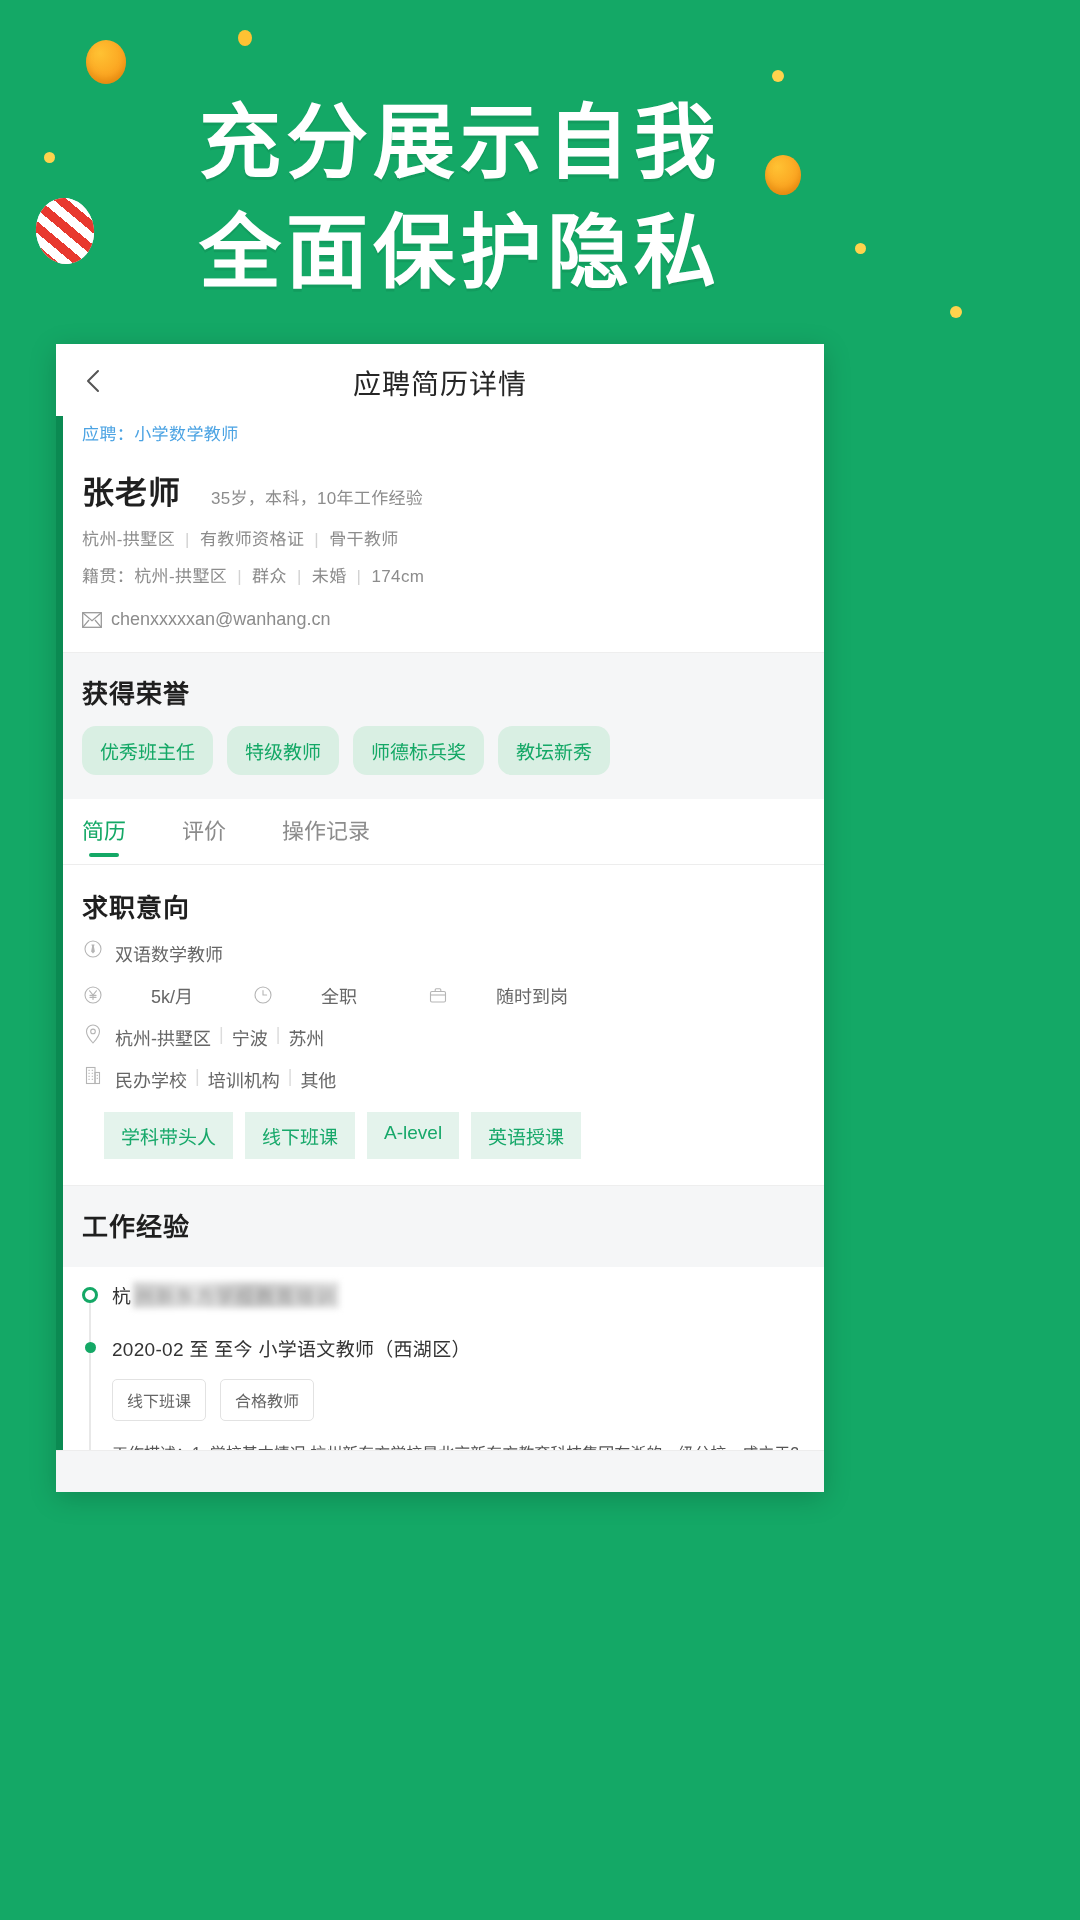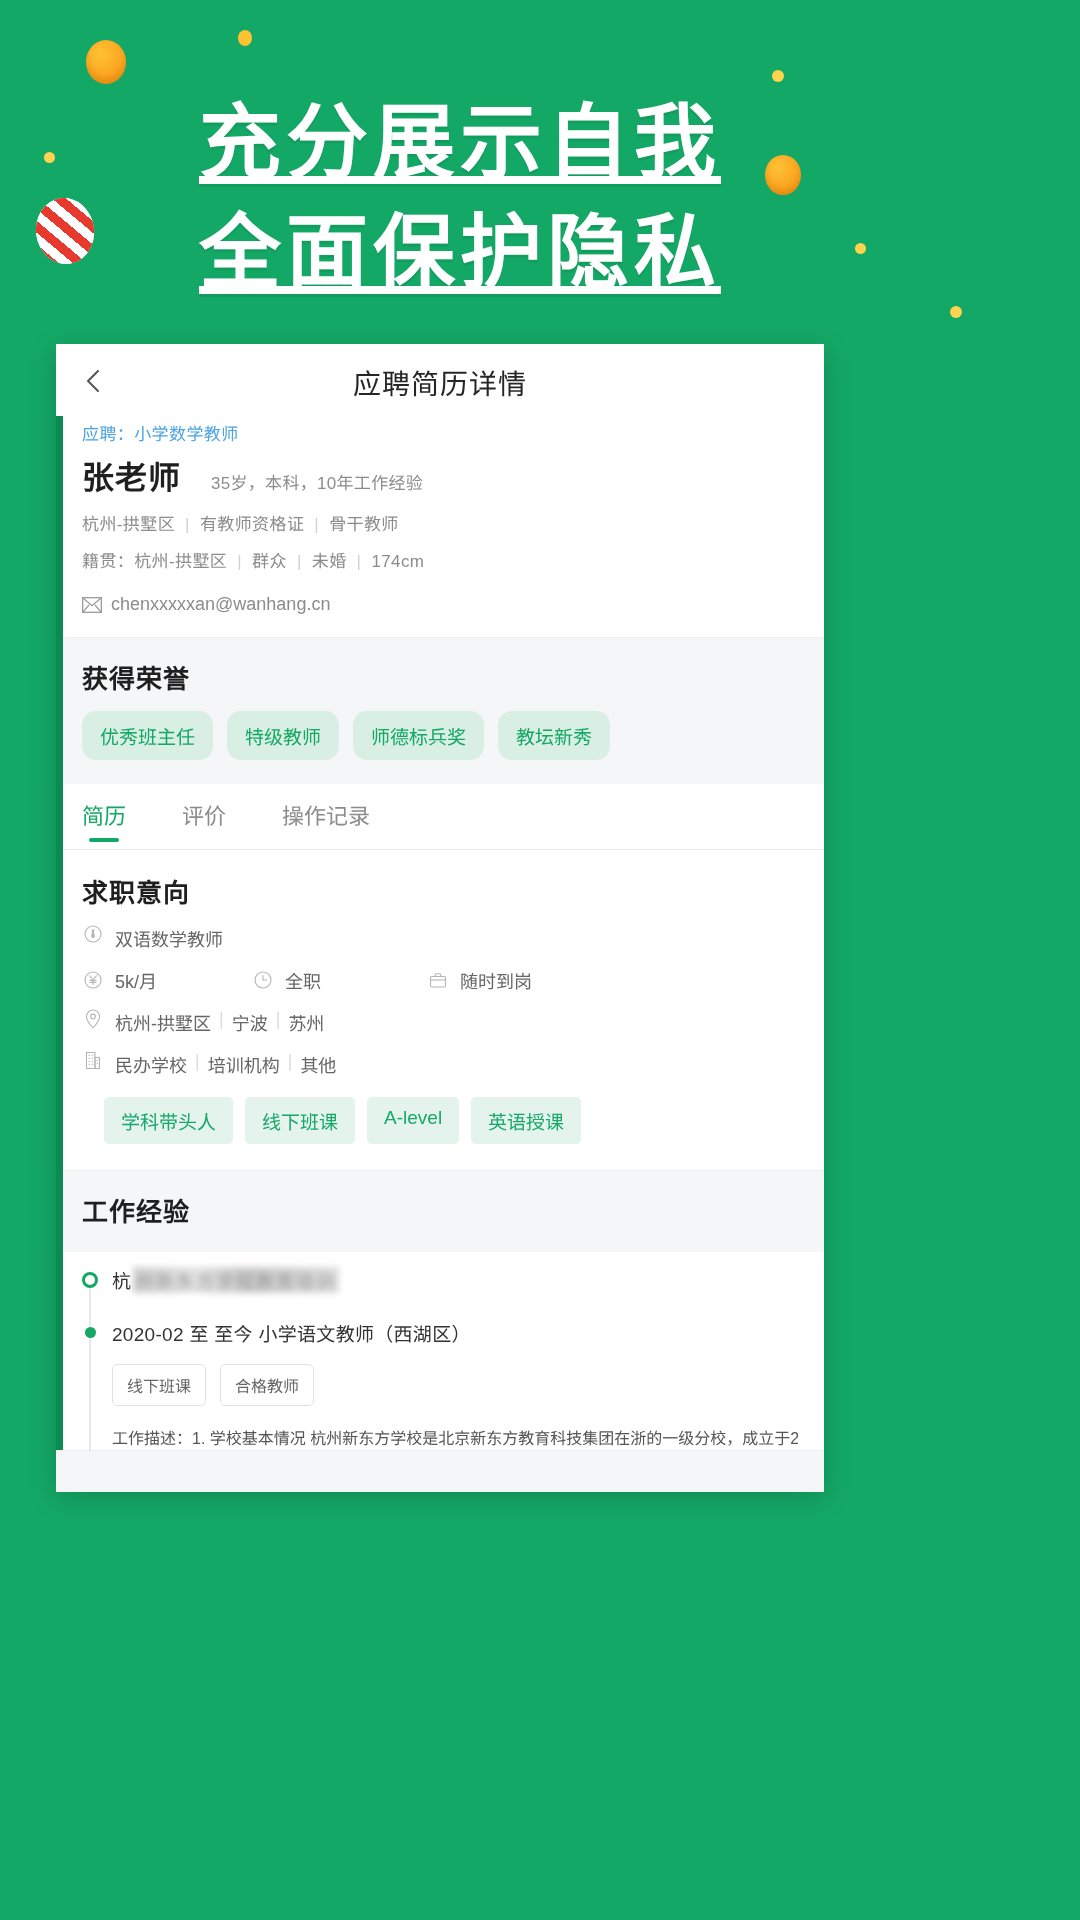--- a/index.html
+++ b/index.html
@@ -32,21 +32,20 @@
     top: 88px;
     width: 920px;
     text-align: center;
     color: #ffffff;
     font-size: 82px;
     font-weight: bold;
     line-height: 1.34;
     letter-spacing: 5px;
     font-family: "DejaVu Sans", sans-serif;
     text-shadow: 0 3px 0 rgba(0,0,0,0.07);
-    text-decoration: underline;
   }
   .promo-headline .line { display: block; }
 
   
   .dot {
     position: absolute;
     border-radius: 50%;
   }
   .dot.big {
     background: radial-gradient(circle at 35% 30%, #ffc233 0%, #fba521 60%, #f09010 100%);
@@ -126,21 +125,21 @@
   }
 
   
   .profile {
     padding: 4px 26px 22px 26px;
     background: #ffffff;
   }
   .apply-line {
     font-size: 17px;
     color: #4ba3e3;
-    margin-bottom: 7px;
+    margin-bottom: 22px;
     letter-spacing: 0.4px;
   }
   .name-row {
     display: flex;
     align-items: baseline;
     gap: 30px;
     margin-bottom: 12px;
   }
   .name {
     font-size: 32px;
@@ -246,37 +245,37 @@
     margin-bottom: 16px;
   }
   .intent-row .ic {
     width: 22px;
     margin-right: 11px;
     display: flex;
     align-items: center;
     justify-content: center;
     flex: none;
   }
-  .intent-cell { display: flex; align-items: center; }
+  .intent-cell { display: flex; align-items: center; gap: 36px; }
   .intent-cell.w1 { width: 170px; }
   .intent-cell.w2 { width: 175px; }
   .thin-sep { color: #dcdcdc; margin: 0 8px; }
 
   .skill-list {
     display: flex;
     gap: 12px;
     margin-top: 20px;
     margin-left: 22px;
   }
   .skill-tag {
     background: #e4f3ec;
     color: #17a86a;
     font-size: 19px;
     padding: 10px 17px;
-    border-radius: 5px;
+    border-radius: 0;
     white-space: nowrap;
   }
 
   
   .exp-body {
     background: #ffffff;
     padding: 14px 26px 0 26px;
   }
   .timeline {
     position: relative;

